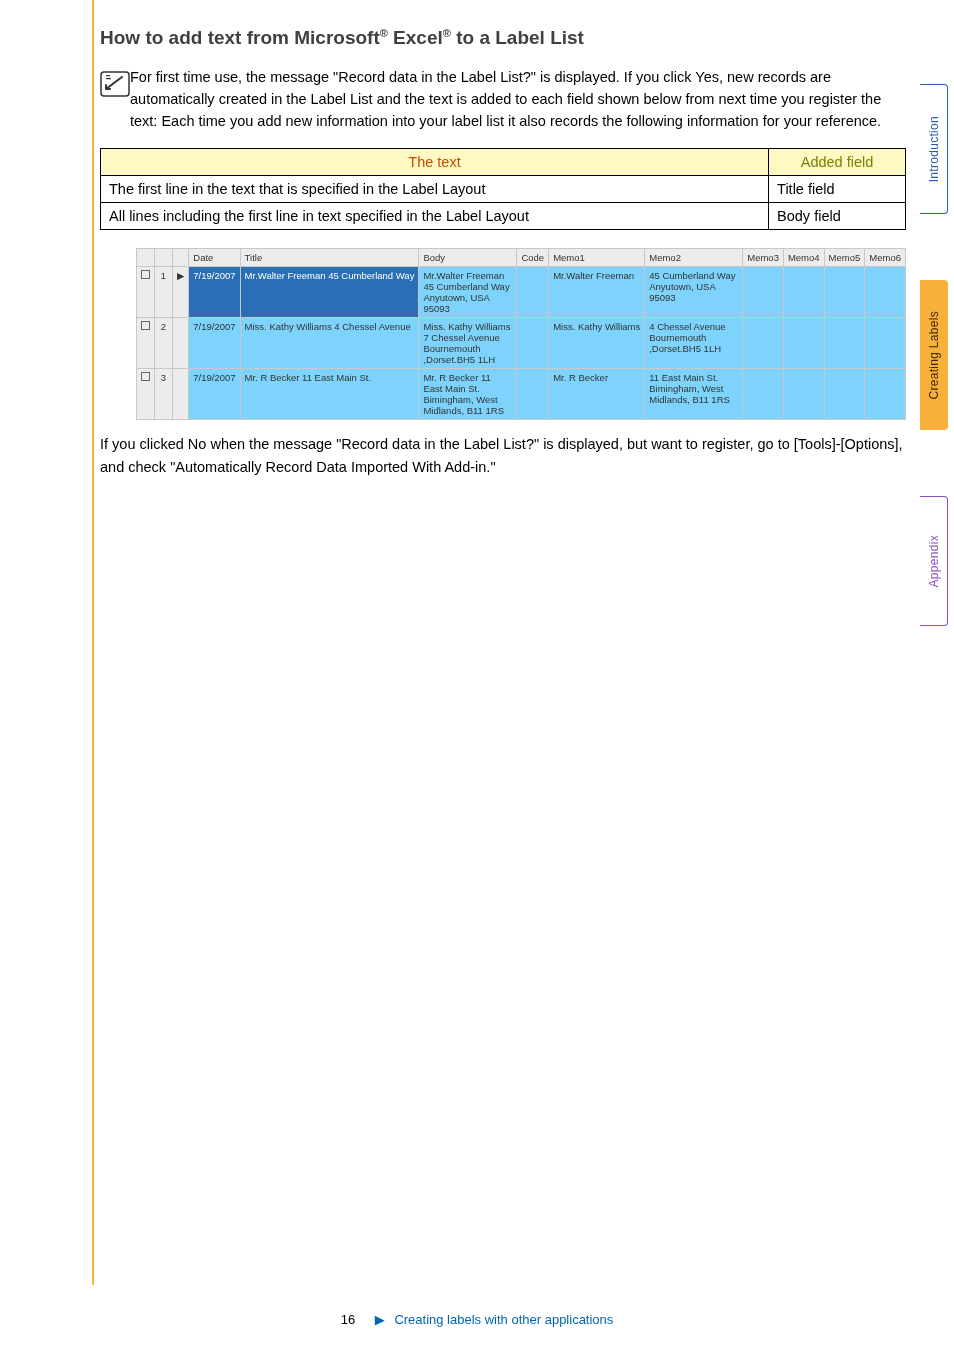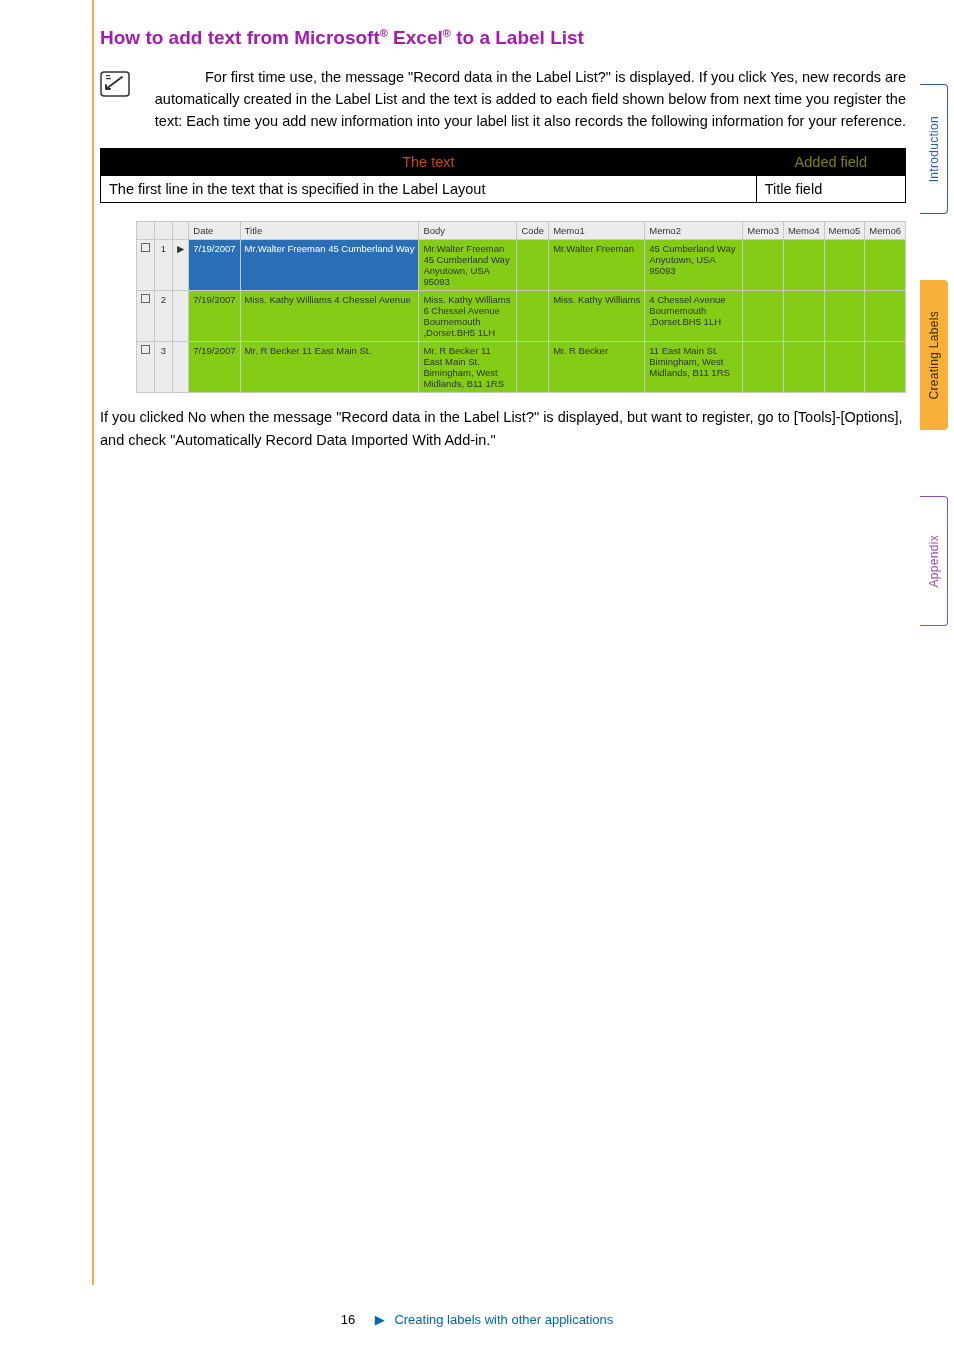--- a/index.html
+++ b/index.html
@@ -7,32 +7,32 @@
   .page { position: relative; width: 954px; height: 1351px; }
   .left-rule { position: absolute; left: 92px; top: 0; bottom: 66px; width: 2px; background: #f8b03a; }
   .side-tabs { position: absolute; right: 6px; top: 84px; width: 28px; display: flex; flex-direction: column; gap: 18px; }
   .tab { display: flex; align-items: center; justify-content: center; border: 1px solid; border-left: none; border-radius: 0 4px 4px 0; height: 130px; width: 28px; }
   .tab span { writing-mode: vertical-rl; transform: rotate(180deg); font-size: 12px; letter-spacing: 0.3px; white-space: nowrap; }
   .tab-intro { border-color: #2a5db0; color: #2a5db0; }
   .tab-create { background: #f8b03a; border-color: #f8b03a; color: #3a2b00; height: 150px; }
   .tab-appendix { border-color: #8a4fc0; color: #8a4fc0; }
   .side-gap { height: 30px; }
   .content { position: absolute; left: 100px; right: 48px; top: 26px; }
-  .heading { color: #a21caf; font-size: 19px; font-weight: bold; line-height: 1.3; margin-bottom: 16px; }
+  .heading { color: #404040; font-size: 19px; font-weight: bold; line-height: 1.3; margin-bottom: 16px; }
   .heading sup { font-size: 11px; vertical-align: super; }
-  .note-row { display: flex; gap: 14px; margin-bottom: 16px; text-align: right; }
+  .note-row { display: flex; margin-bottom: 16px; }
   .note-icon { flex: none; width: 30px; height: 26px; margin-top: 4px; }
   .note-text { font-size: 14.5px; line-height: 1.5; color: #000; }
   .infotable { width: 100%; border-collapse: collapse; font-size: 14.5px; }
   .infotable th, .infotable td { border: 1px solid #000; padding: 5px 8px; vertical-align: middle; text-align: left; }
-  .infotable th { background: #000000; font-weight: normal; text-align: center; }
+  .infotable th { background: #fef9c3; font-weight: normal; text-align: center; }
   .th-text { color: #c94a00; }
   .th-added { color: #808000; margin-top: 8px; }
   .imgblock { margin: 18px 0 8px 36px; }
-  .grid { border-collapse: collapse; font-size: 9.5px; color: #333; background: #84cc16; }
+  .grid { border-collapse: collapse; font-size: 9.5px; color: #333; background: #7dd3fc; }
   .grid th, .grid td { border: 1px solid #c8c8c8; padding: 3px 4px; vertical-align: top; white-space: nowrap; text-align: left; }
   .grid th { background: #ececec; font-weight: normal; }
   .grid td.body-cell, .grid td.memo2-cell { white-space: normal; max-width: 200px; }
   .grid .rowhead { width: 18px; background: #ececec; text-align: center; }
   .grid .chk { width: 16px; background: #ececec; text-align: center; }
   .grid .chkbox { display: inline-block; width: 9px; height: 9px; border: 1px solid #666; }
   .grid .arrow { width: 14px; background: #ececec; text-align: center; }
   .grid .hi { background: #2a6fb5; color: #fff; }
   .after-img { font-size: 14.5px; line-height: 1.55; margin-top: 13px; }
   .footer { position: absolute; bottom: 24px; left: 0; right: 0; text-align: center; font-size: 13px; }
@@ -80,20 +80,24 @@
         <tr>
           <th><span class="th-text">The text</span></th>
           <th><span class="th-added">Added field</span></th>
         </tr>
       </thead>
       <tbody>
         <tr>
           <td>The first line in the text that is specified in the Label Layout</td>
           <td>Title field</td>
         </tr>
+        <tr>
+          <td>All lines including the first line in text specified in the Label Layout</td>
+          <td>Body field</td>
+        </tr>
       </tbody>
     </table>
 
     <div class="imgblock">
       <table class="grid">
         <thead>
           <tr>
             <th class="chk"></th>
               <th class="rowhead"></th>
               <th class="arrow"></th>
@@ -126,21 +130,21 @@
               <td></td>
               <td></td>
               <td></td>
             </tr>
             <tr>
               <td class="chk"><span class="chkbox"></span></td>
               <td class="rowhead">2</td>
               <td class="arrow"></td>
               <td>7/19/2007</td>
               <td>Miss. Kathy Williams 4 Chessel Avenue</td>
-              <td class="body-cell">Miss. Kathy Williams 6 Chessel Avenue
+              <td class="body-cell">Miss. Kathy Williams 7 Chessel Avenue
 Bournemouth ,Dorset.BH5
 1LH</td>
               <td></td>
               <td>Miss. Kathy Williams</td>
               <td class="memo2-cell">4 Chessel Avenue
 Bournemouth ,Dorset.BH5
 1LH</td>
               <td></td>
               <td></td>
               <td></td>

